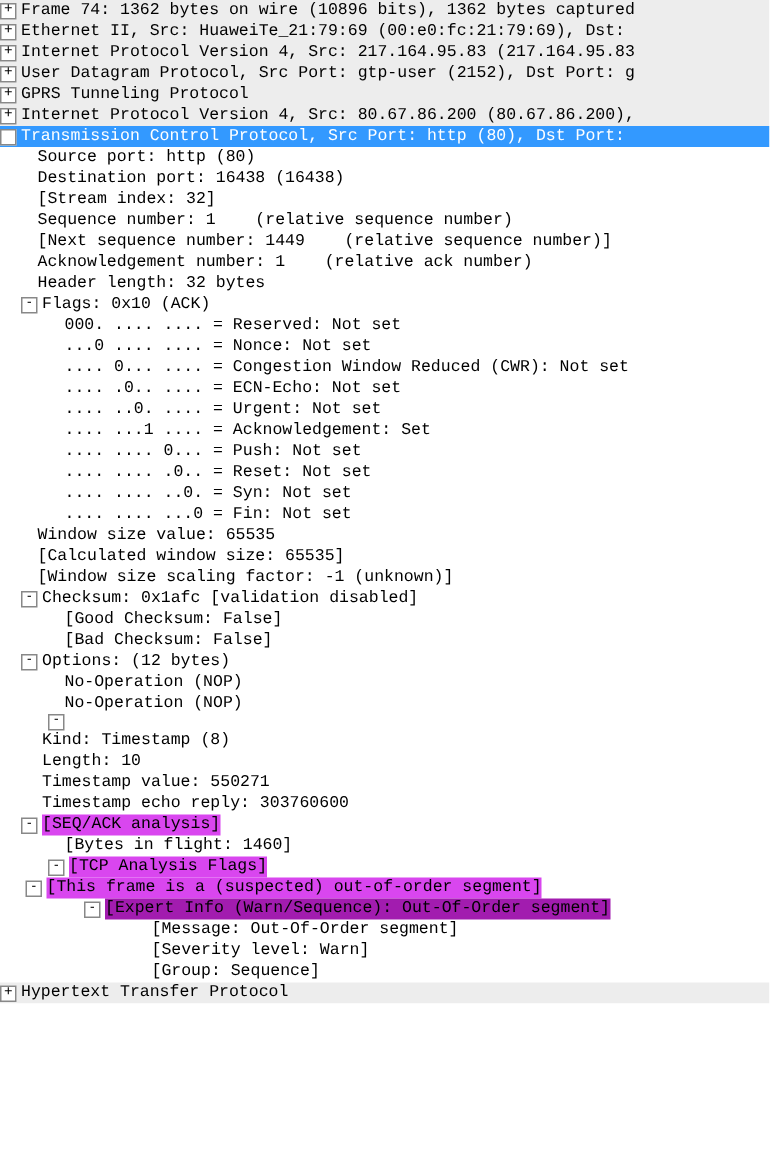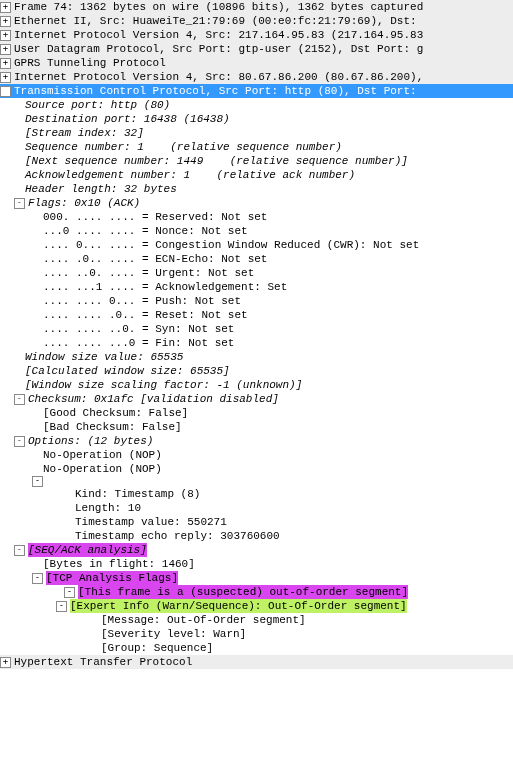--- a/index.html
+++ b/index.html
@@ -31,29 +31,29 @@
     cursor: pointer;
     flex-shrink: 0;
     font-family: monospace;
   }
   .noexp {
     display: inline-block;
     width: 11px;
     flex-shrink: 0;
   }
   .indent-0 { padding-left: 0px; }
-  .indent-1 { padding-left: 14px; font-style: italic; }
+  .indent-1 { padding-left: 14px; }
   .indent-2 { padding-left: 32px; }
-  .indent-3 { padding-left: 64px; }
+  .indent-3 { padding-left: 17px; }
   .indent-4 { padding-left: 56px; }
   .indent-5 { padding-left: 90px; }
   .hdr { background: #ededed; }
   .sel { background: #3399ff; color: #fff; }
   .hl-yellow { background: #d946ef; }
-  .hl-gray { background: #bef264; }
+  .hl-gray { background: #a21caf; }
   .txt { white-space: pre; }
 </style>
 </head>
 <body>
 
 <div class="row hdr indent-0"><span class="expander">+</span><span class="txt">Frame 74: 1362 bytes on wire (10896 bits), 1362 bytes captured</span></div>
 <div class="row hdr indent-0"><span class="expander">+</span><span class="txt">Ethernet II, Src: HuaweiTe_21:79:69 (00:e0:fc:21:79:69), Dst:</span></div>
 <div class="row hdr indent-0"><span class="expander">+</span><span class="txt">Internet Protocol Version 4, Src: 217.164.95.83 (217.164.95.83</span></div>
 <div class="row hdr indent-0"><span class="expander">+</span><span class="txt">User Datagram Protocol, Src Port: gtp-user (2152), Dst Port: g</span></div>
 <div class="row hdr indent-0"><span class="expander">+</span><span class="txt">GPRS Tunneling Protocol</span></div>

